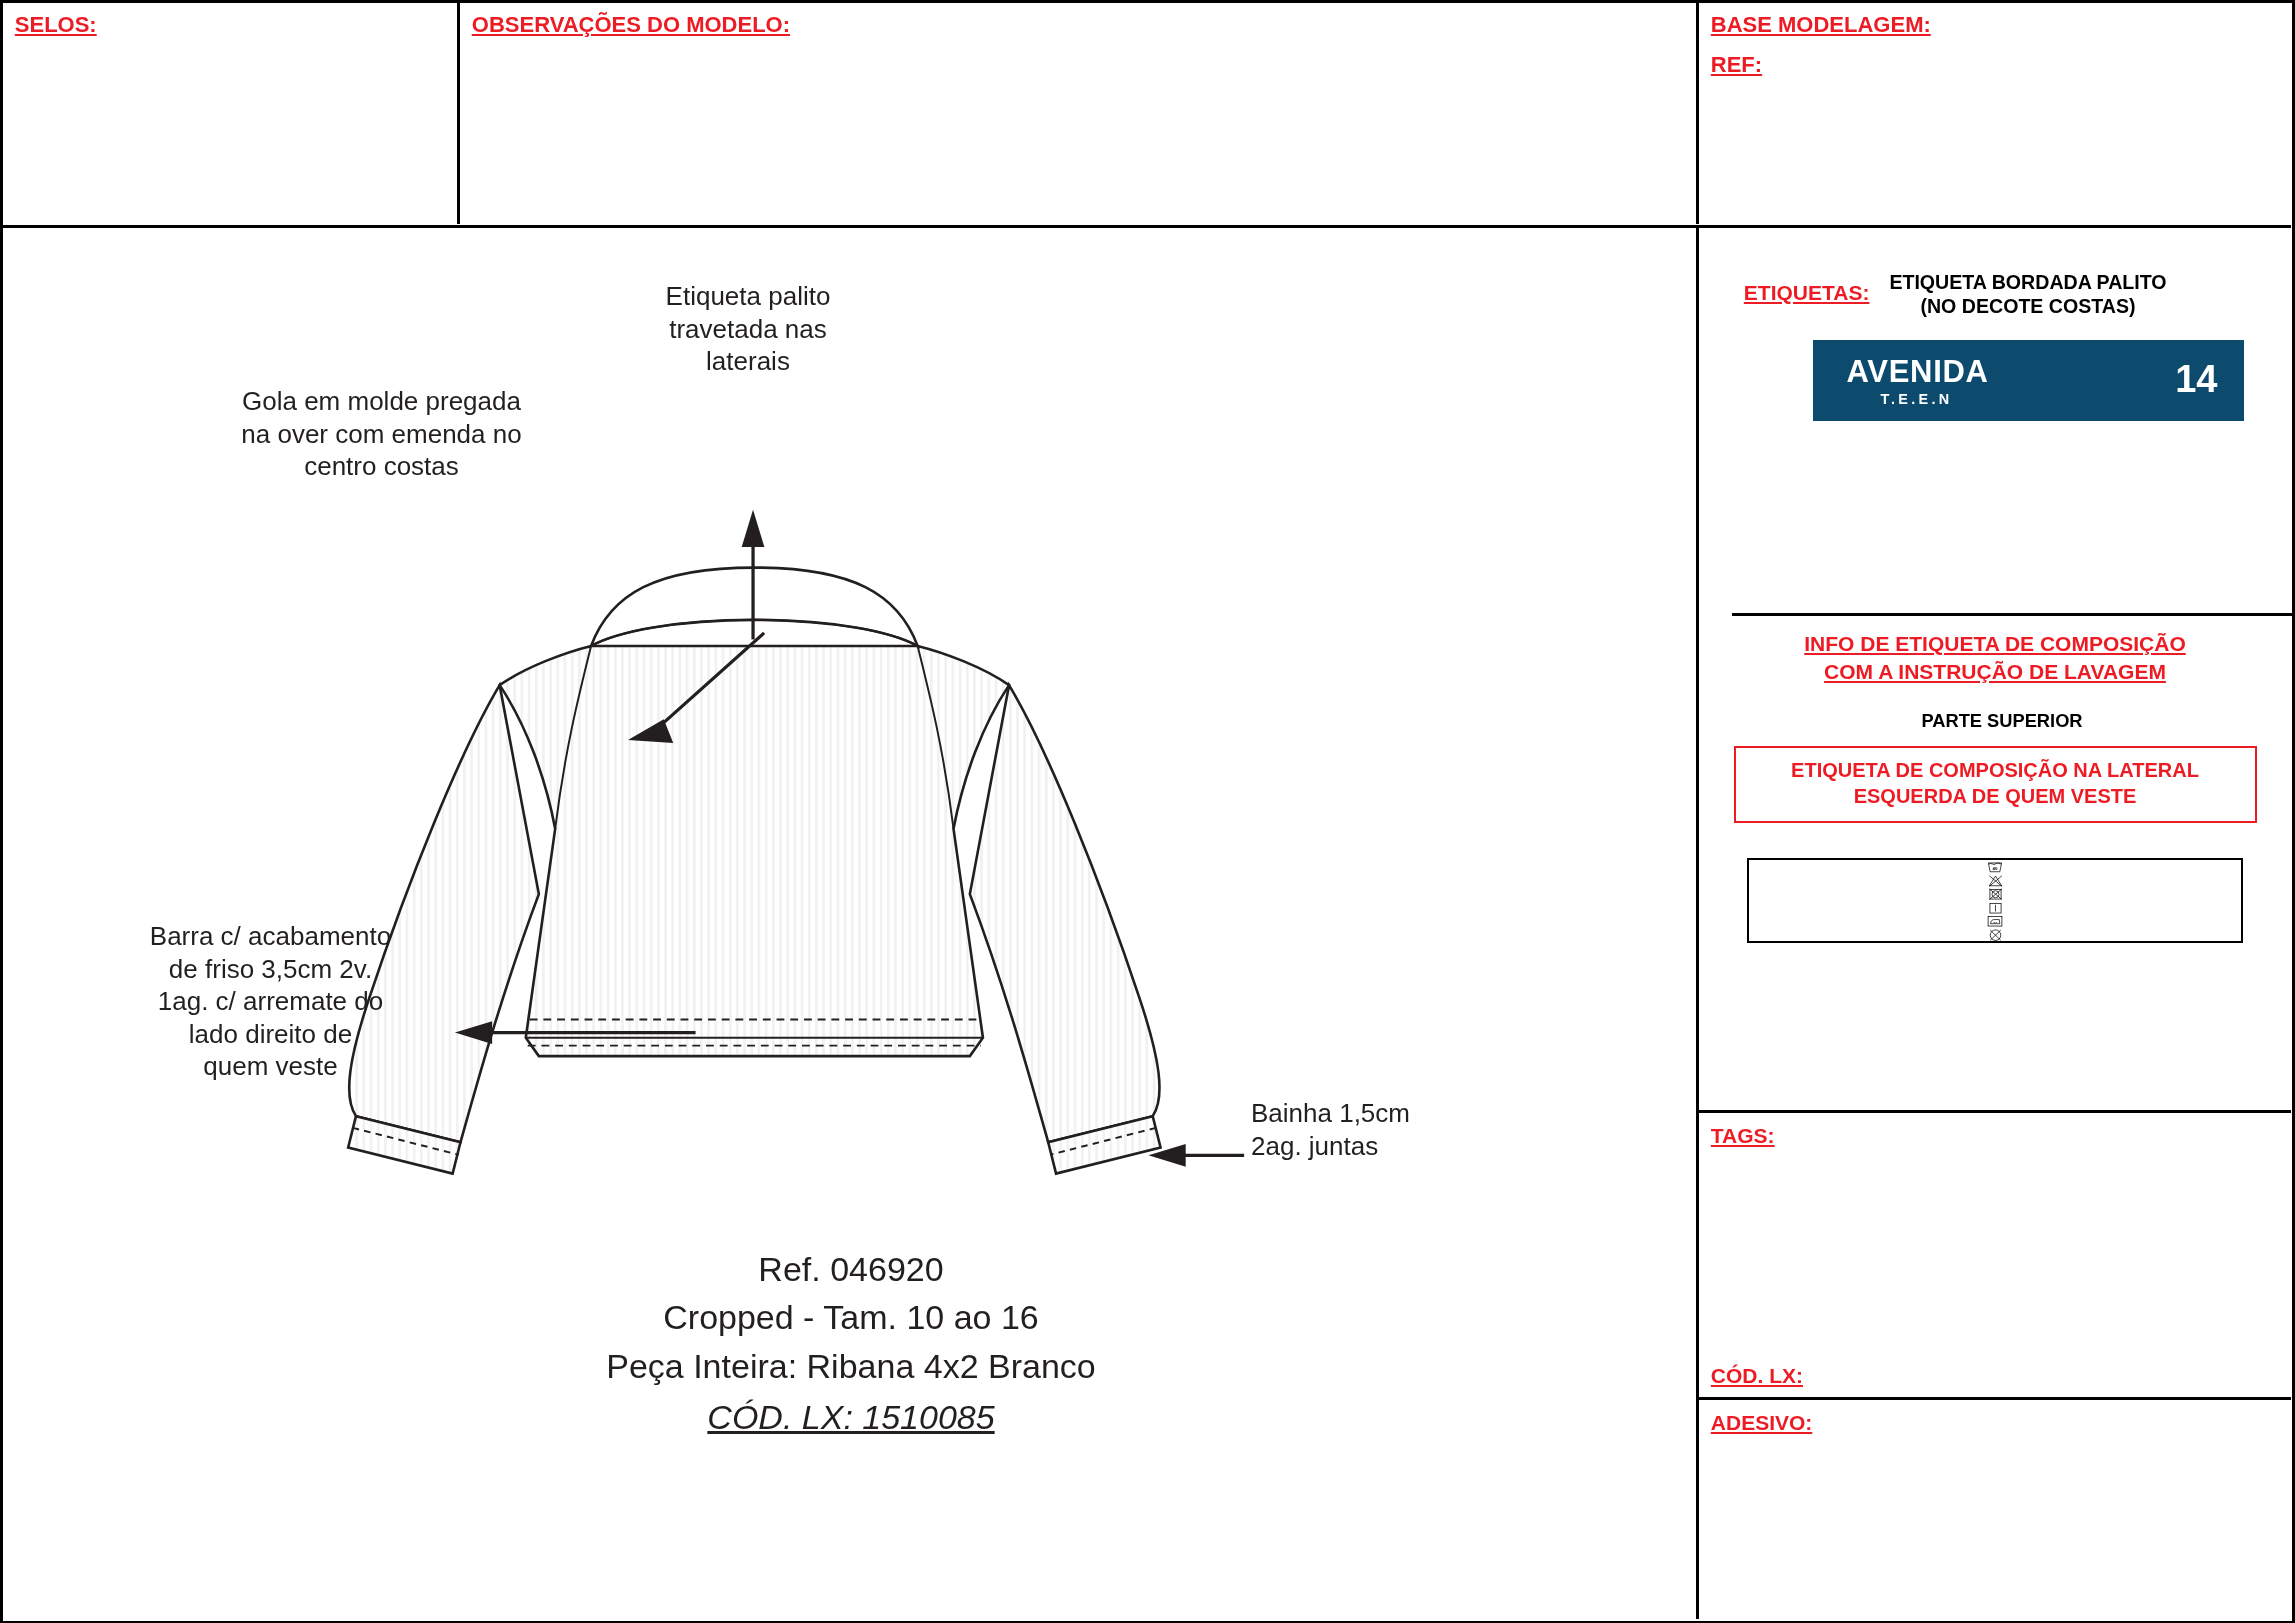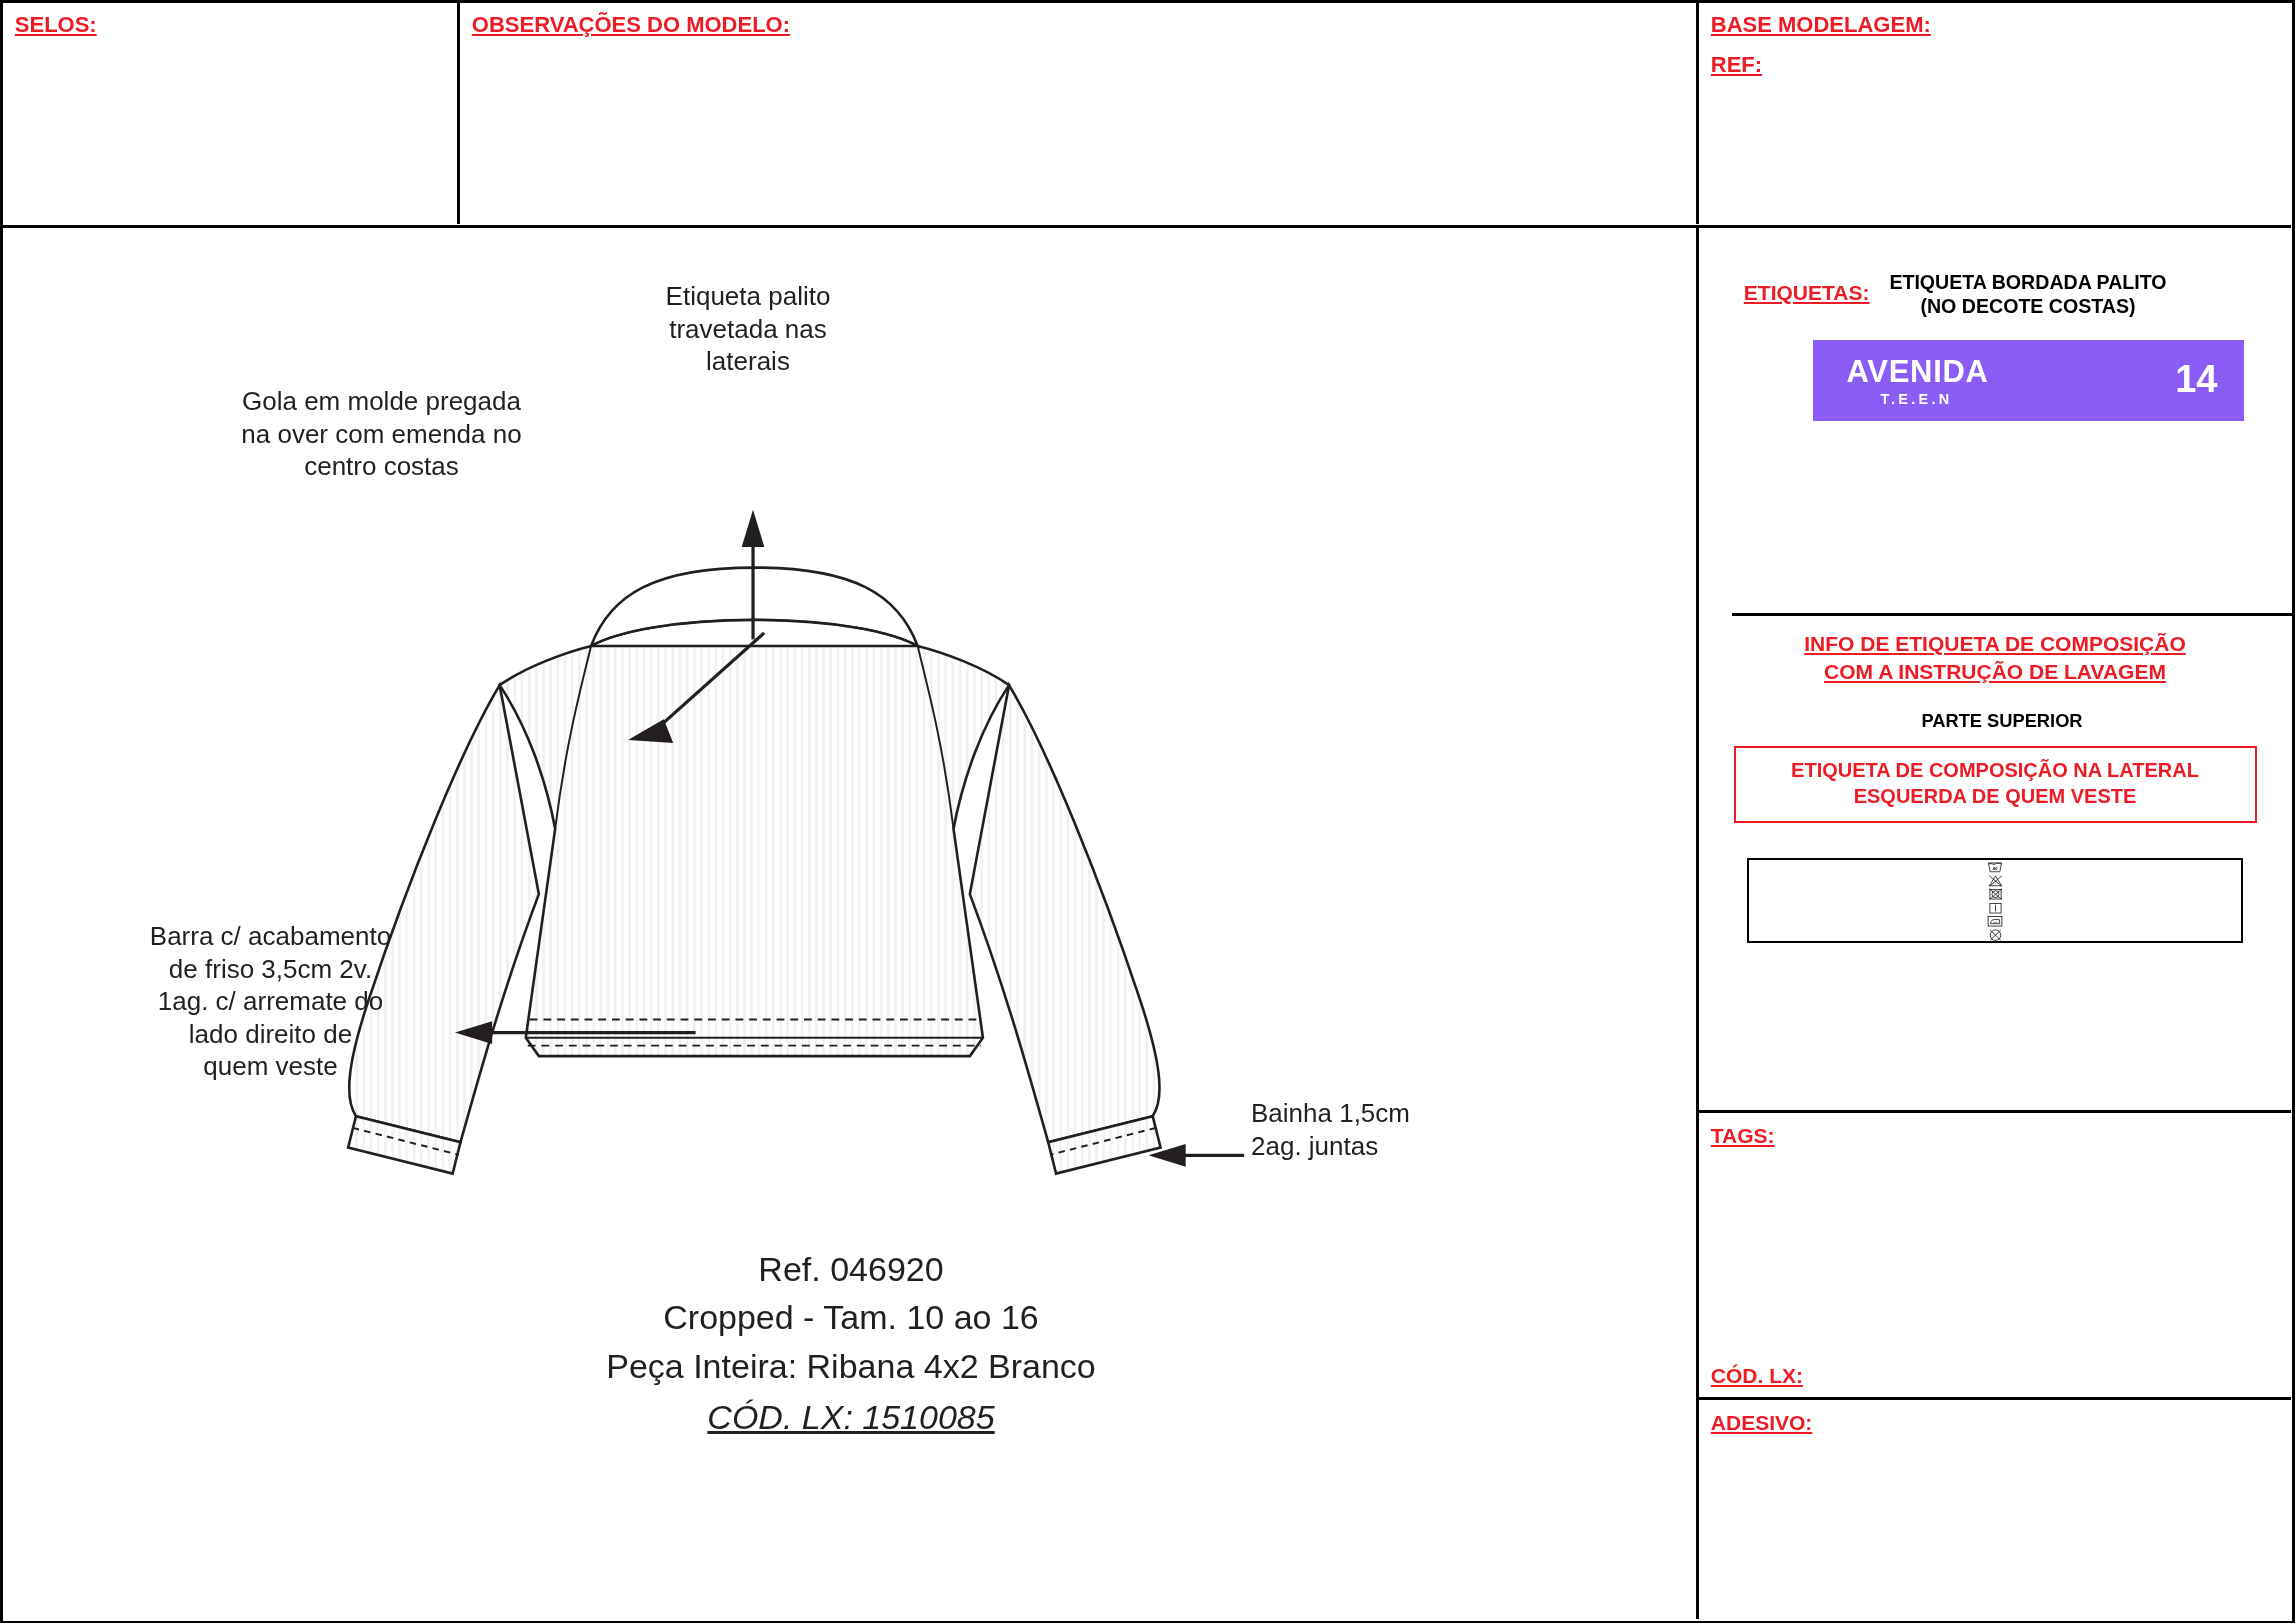--- a/index.html
+++ b/index.html
@@ -100,21 +100,21 @@
     font-weight: bold;
     font-size: 19.6px;
     line-height: 1.25;
     color: #000;
     margin-top: 42px;
   }
   .brand-label {
     margin: 21px auto 0 auto;
     width: 431px;
     height: 81px;
-    background: #8b5cf6;
+    background: #0c4a6e;
     position: relative;
   }
   .brand-name {
     position: absolute;
     left: 34px;
     top: 14.4px;
     color: #fff;
     font-size: 31px;
     font-weight: bold;
     letter-spacing: 0.7px;

